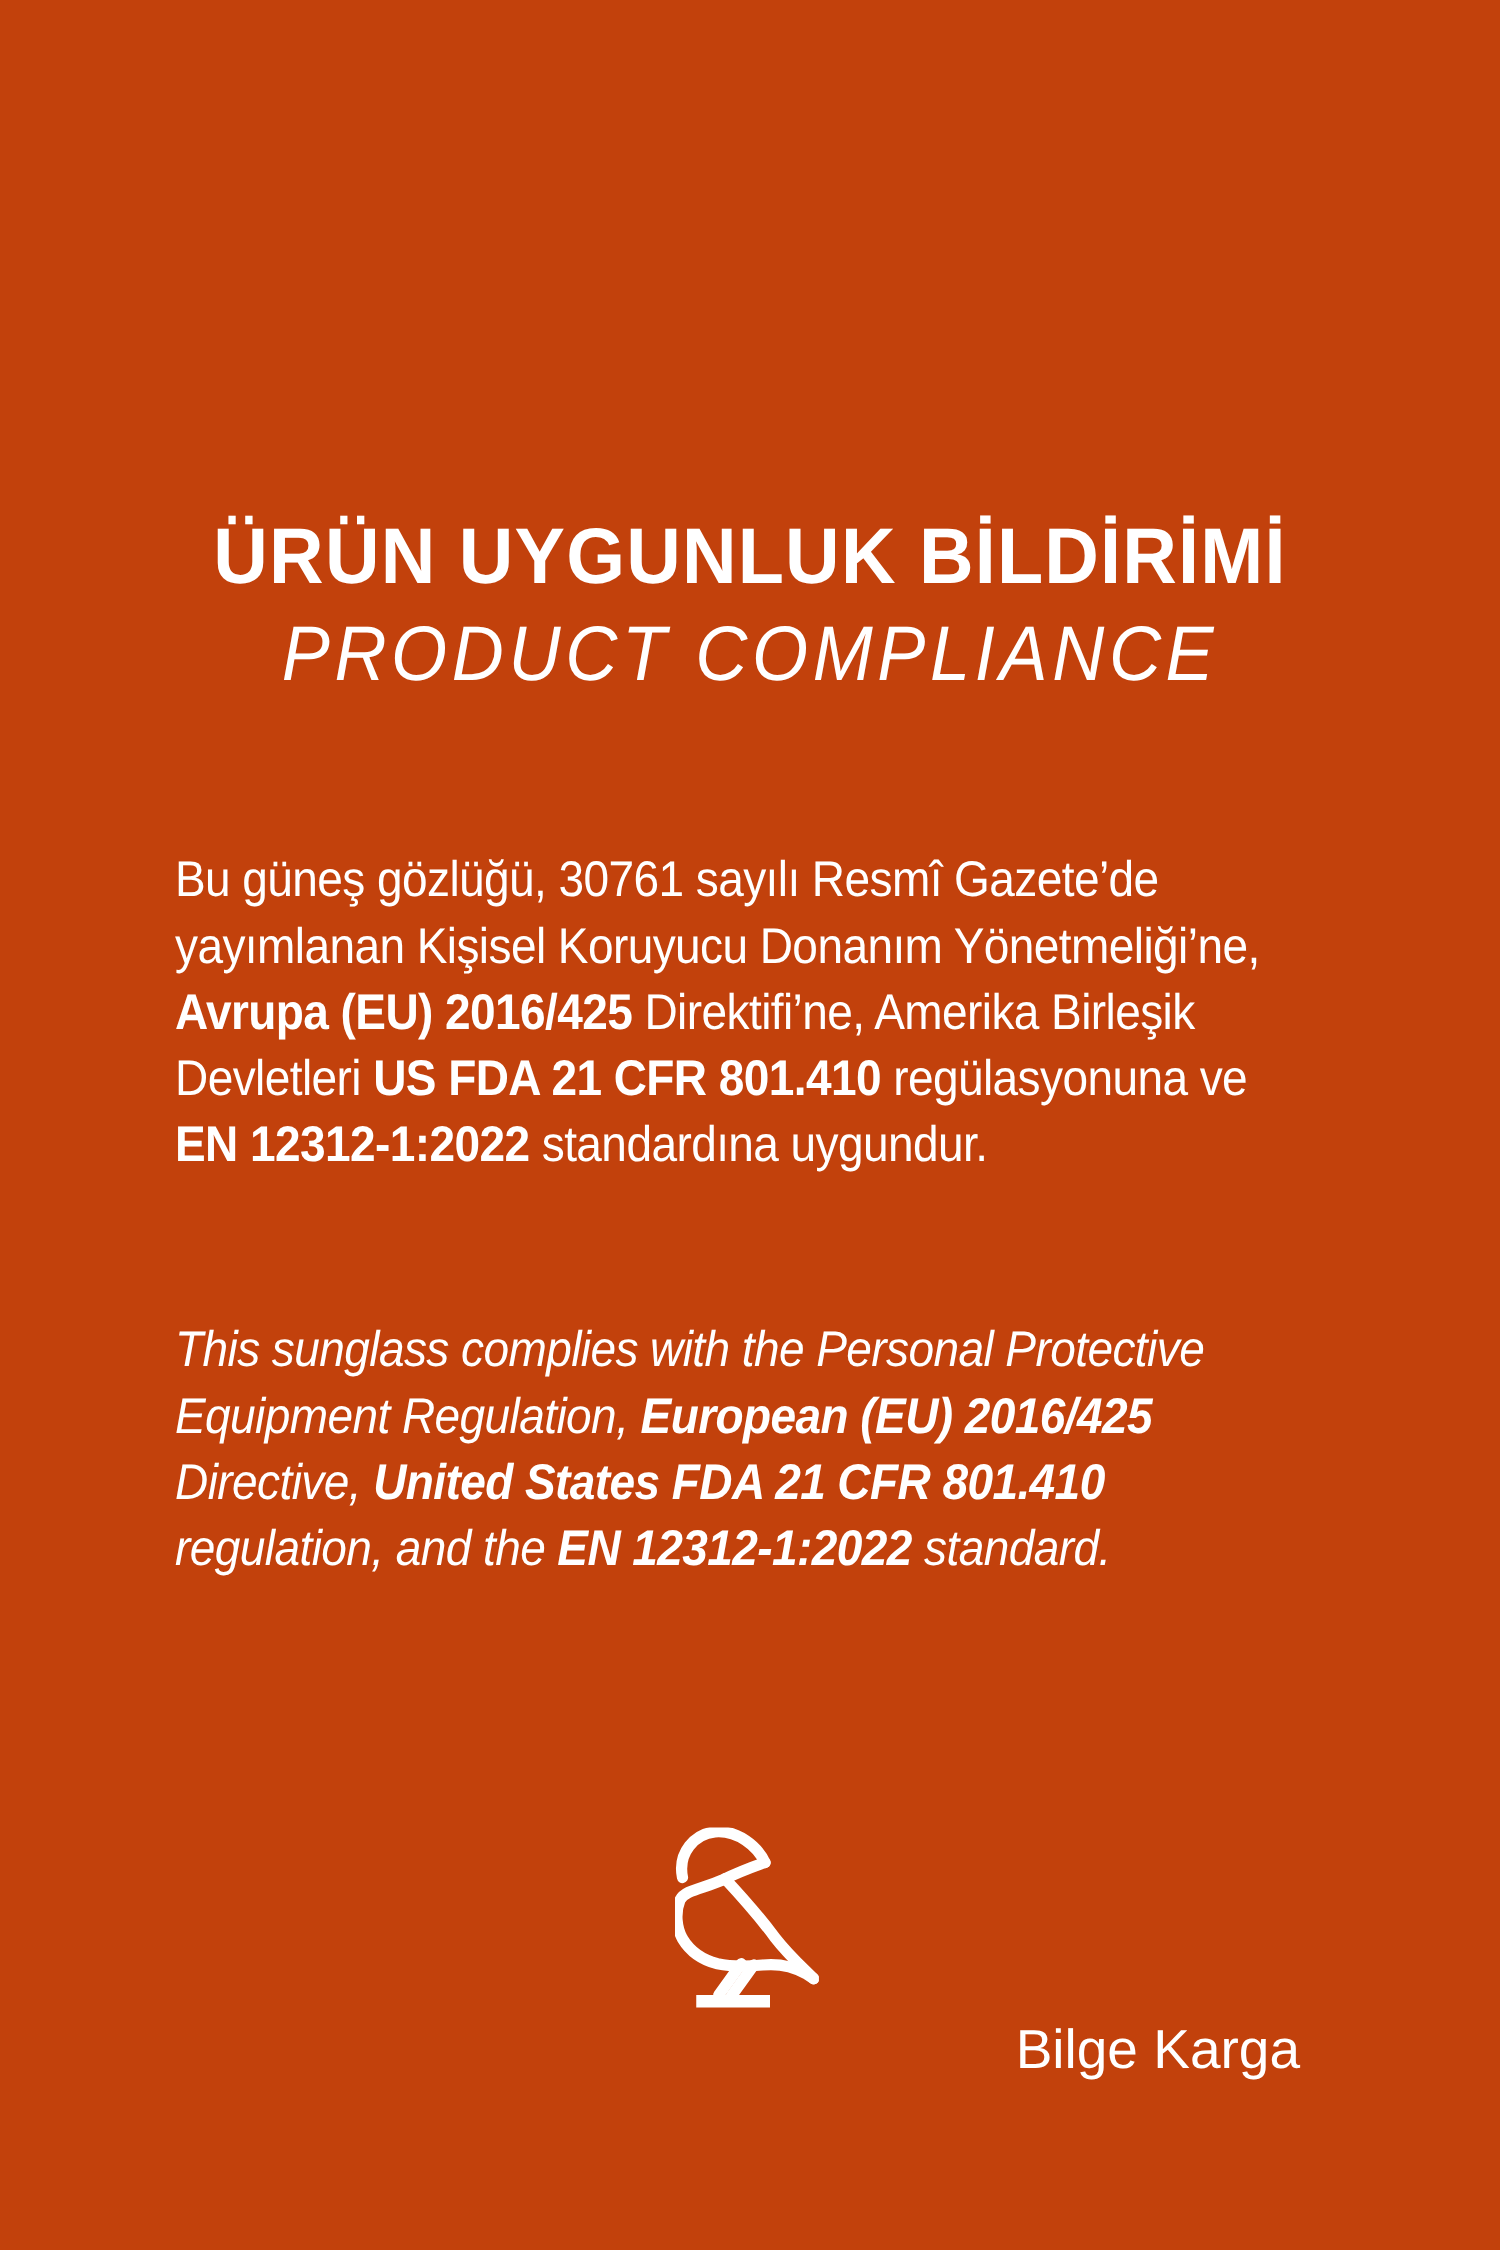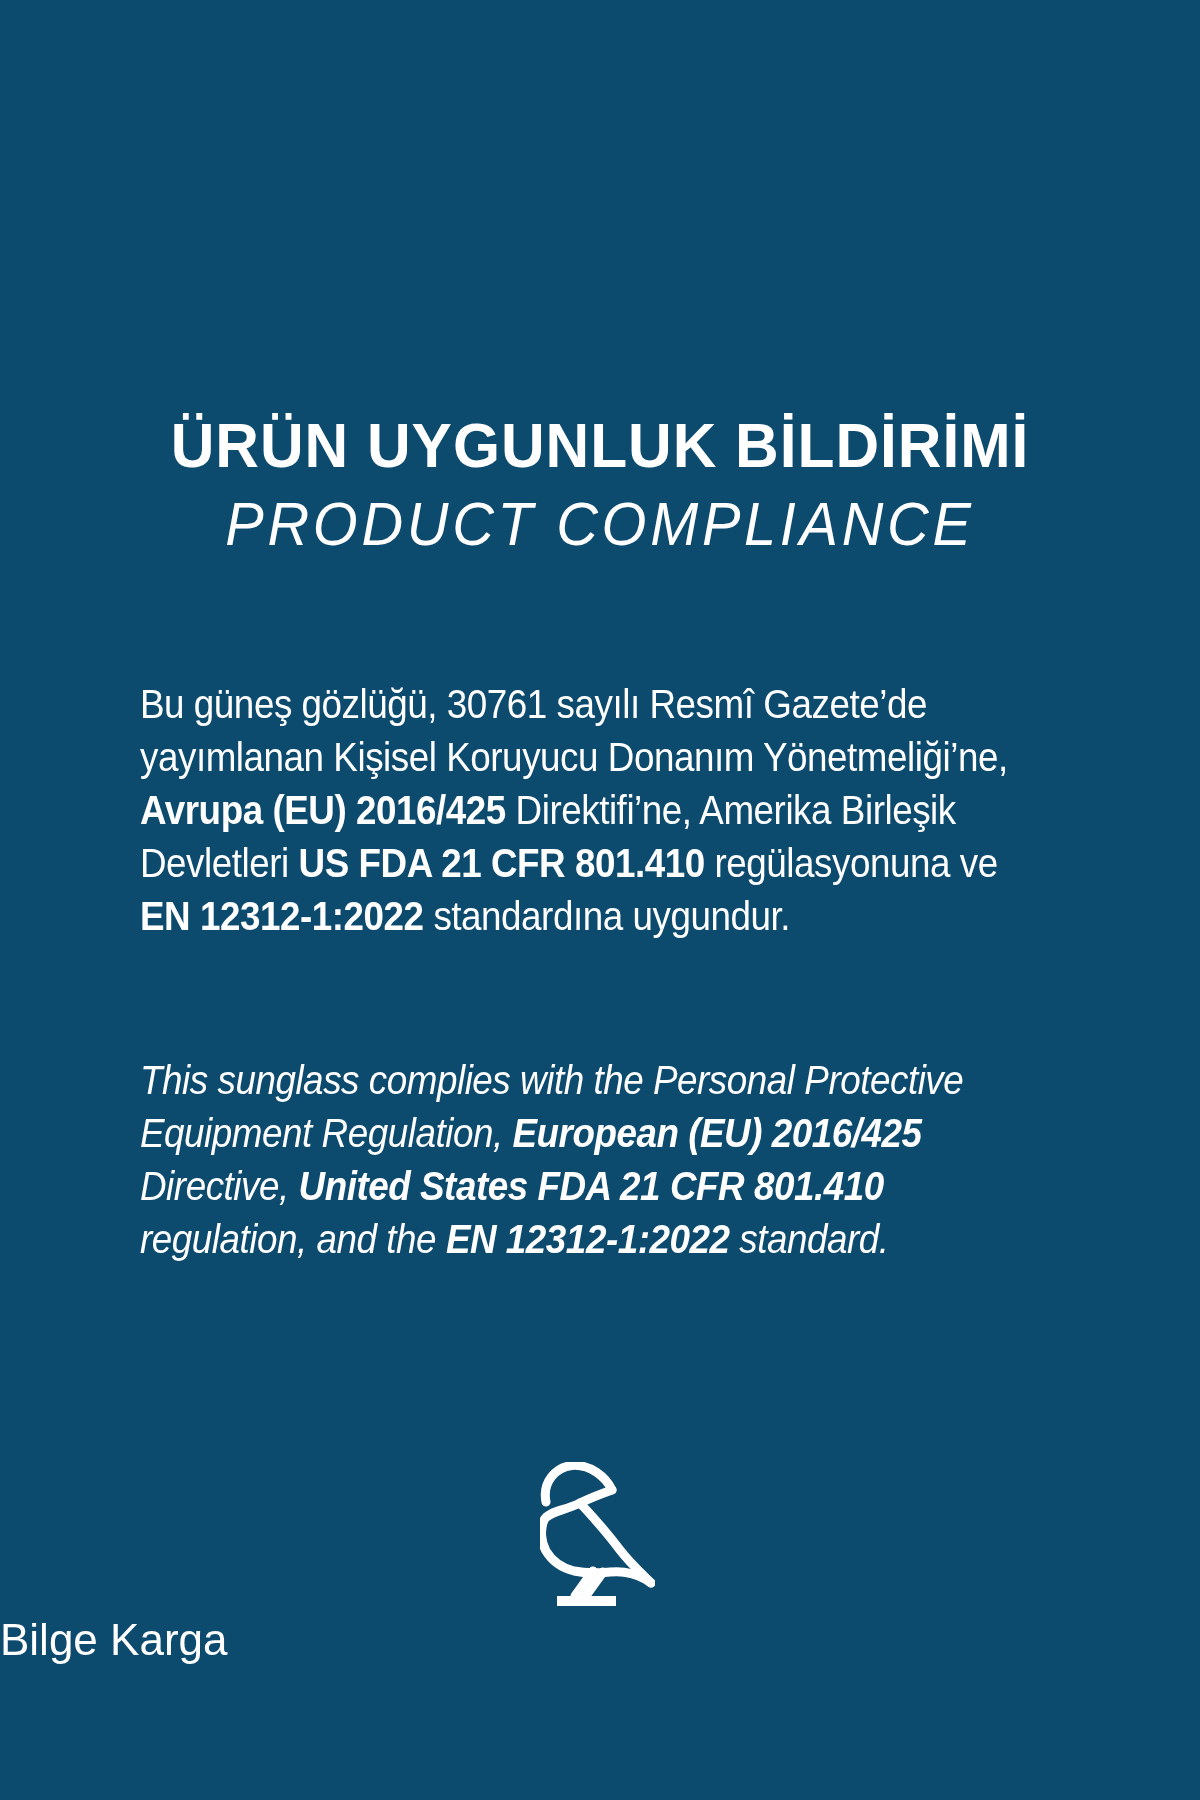--- a/index.html
+++ b/index.html
@@ -5,21 +5,21 @@
 <style>
   html, body {
     margin: 0;
     padding: 0;
     background: #000000;
   }
   .page {
     position: relative;
     width: 1200px;
     height: 1800px;
-    background: #0c4a6e;
+    background: #c2410c;
     color: #ffffff;
     font-family: "Liberation Sans", sans-serif;
     overflow: hidden;
   }
   
   .header {
     position: absolute;
     top: 414px;
     left: 0;
     width: 1200px;
@@ -71,21 +71,21 @@
     height: 145px;
     margin: 0;
   }
   .logo svg { display: block; }
   
   .brand-name {
     position: absolute;
     top: 1616px;
     left: 0;
     width: 1040px;
-    text-align: left;
+    text-align: right;
     font-size: 44px;
     line-height: 48px;
     font-weight: 400;
     letter-spacing: 0px;
   }
 </style>
 </head>
 <body>
 
 <div class="page">

